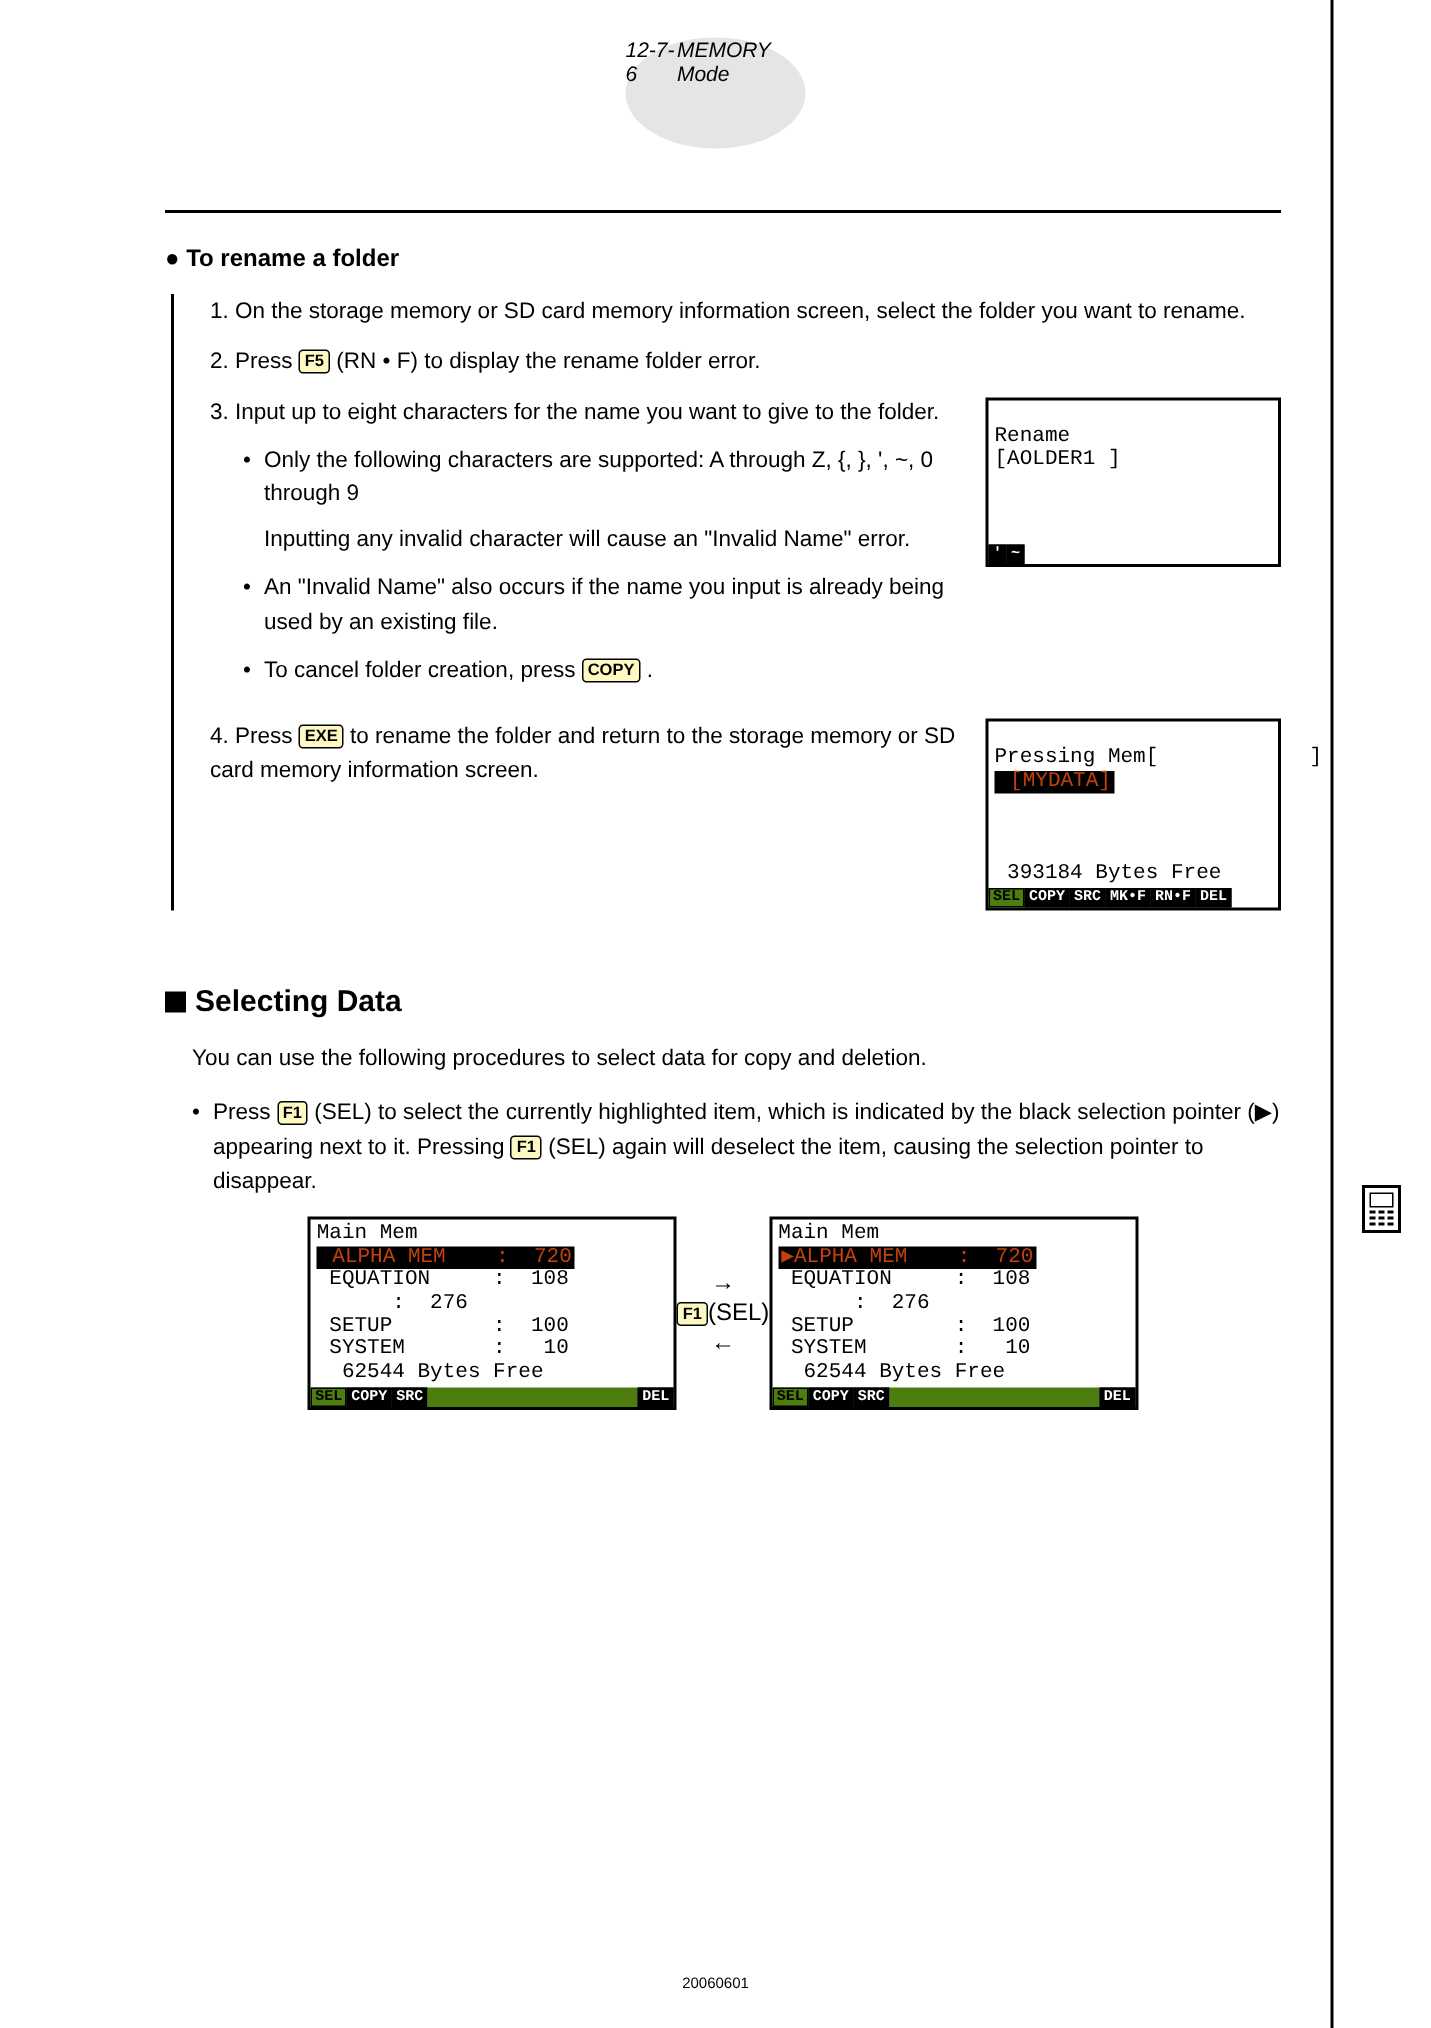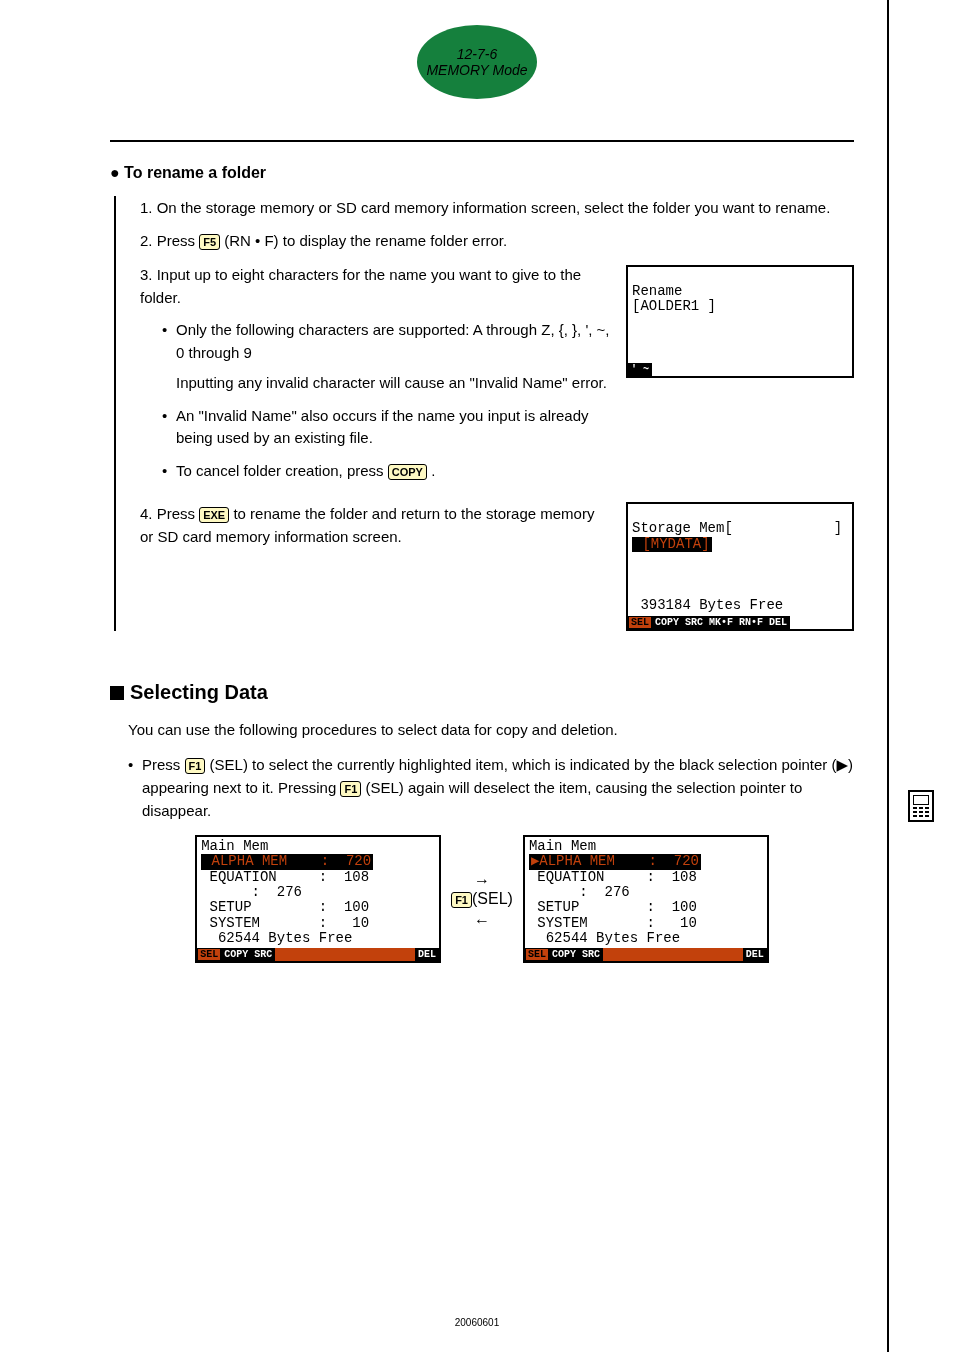--- a/index.html
+++ b/index.html
@@ -18,25 +18,23 @@
     height: 100%;
     padding: 30px 80px 30px 80px;
   }
   .header-badge {
     position: absolute;
     top: 25px;
     left: 50%;
     transform: translateX(-50%);
     width: 120px;
     height: 74px;
-    background: #15803d;
+    background: #e5e5e5;
     border-radius: 50%;
     display: flex;
-    flex-direction: column;
-    align-items: center;
     justify-content: center;
     font-style: italic;
     font-size: 14px;
     z-index: 1;
   }
   .right-border {
     position: absolute;
     top: 0;
     right: 65px;
     width: 2px;
@@ -91,21 +89,21 @@
     position: relative;
     padding-left: 14px;
   }
   .sub-bullets .sb::before {
     content: "•";
     position: absolute;
     left: 0;
   }
   .lcd {
     border: 2px solid #000;
-    width: 228px;
+    width: 197px;
     font-family: "Courier New", monospace;
     font-size: 14px;
     line-height: 1.1;
     background: #fff;
     flex-shrink: 0;
   }
   .lcd-body {
     padding: 2px 4px;
     min-height: 90px;
     white-space: pre;
@@ -118,21 +116,21 @@
     padding: 0 2px;
   }
   .lcd-funcrow {
     display: flex;
     border-top: 0;
     font-size: 10px;
   }
   .lcd-funcrow span {
     border: 1px solid #000;
     padding: 0 2px;
-    background: #c2410c;
+    background: #4d7c0f;
     color: #000;
     margin-right: 0;
     font-weight: bold;
   }
   .lcd-funcrow span.inv {
     background: #000;
     color: #fff;
   }
   .key {
     display: inline-block;
@@ -174,21 +172,20 @@
   }
   .para-bullet::before {
     content: "•";
     position: absolute;
     left: 0;
   }
   .lcd-row {
     display: flex;
     align-items: center;
     justify-content: center;
-    gap: 10px;
     margin-top: 10px;
   }
   .lcd2 {
     width: 246px;
   }
   .arrow-col {
     display: flex;
     flex-direction: column;
     align-items: center;
     font-size: 16px;
@@ -295,21 +292,21 @@
       </div>
 
       <div class="step step-row">
         <div class="step-text">
           <span>4. Press </span>
           <span class="key">EXE</span>
           <span> to rename the folder and return to the storage memory or SD card memory information screen.</span>
         </div>
         <div class="lcd">
           <div class="lcd-body" style="min-height:94px;">
-<span>Storage Mem[</span>            <span>]</span>
+<span>Pressing Mem[</span>            <span>]</span>
 <span class="lcd-invert"> [MYDATA]</span>
 
 
 
 <span> 393184 Bytes Free</span></div>
           <div class="lcd-funcrow">
             <span>SEL</span>
             <span class="inv">COPY</span>
             <span class="inv">SRC</span>
             <span class="inv">MK•F</span>

